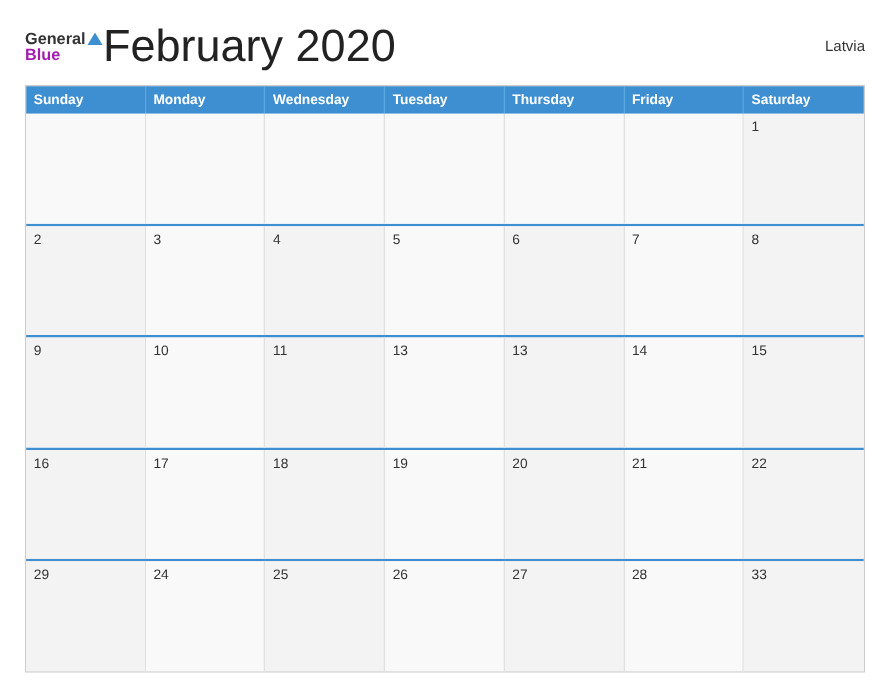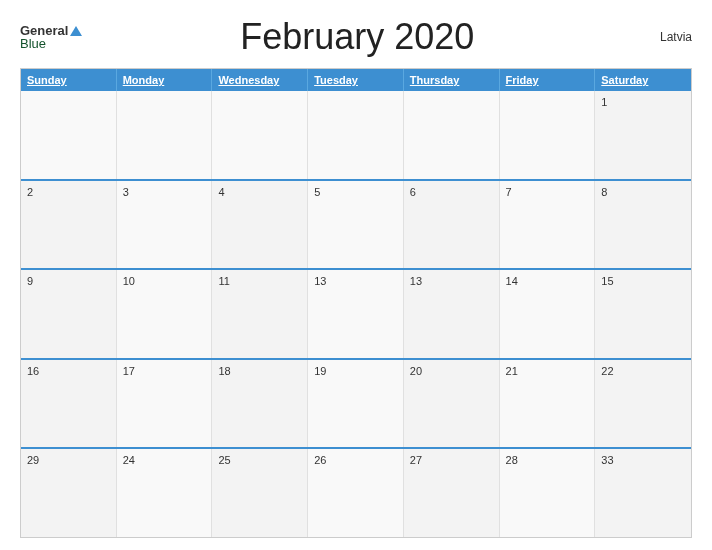--- a/index.html
+++ b/index.html
@@ -35,22 +35,22 @@
     }
 
     .logo-general {
       font-size: 13px;
       font-weight: bold;
       color: #333;
     }
 
     .logo-blue {
       font-size: 13px;
-      font-weight: normal;
-      color: #14532d;
+      font-weight: bold;
+      color: #a21caf;
     }
 
     .logo-triangle {
       display: inline-block;
       width: 0;
       height: 0;
       border-left: 6px solid transparent;
       border-right: 6px solid transparent;
       border-bottom: 10px solid #3d8fd1;
       margin-left: 2px;
@@ -59,21 +59,20 @@
 
     .logo-row {
       display: flex;
       align-items: center;
     }
 
     .title {
       font-size: 36px;
       font-weight: normal;
       color: #222;
-      text-align: center;
       flex: 1;
     }
 
     .country {
       font-size: 12px;
       color: #333;
       min-width: 60px;
       text-align: right;
     }
 
@@ -91,21 +90,20 @@
       background: #3d8fd1;
     }
 
     .cal-header-cell {
       padding: 5px 6px;
       font-size: 11px;
       font-weight: bold;
       color: #fff;
       text-align: left;
       border-right: 1px solid #5aa8e0;
-      text-decoration: underline;
     }
 
     .cal-header-cell:last-child {
       border-right: none;
     }
 
     .cal-body {
       flex: 1;
       display: flex;
       flex-direction: column;

